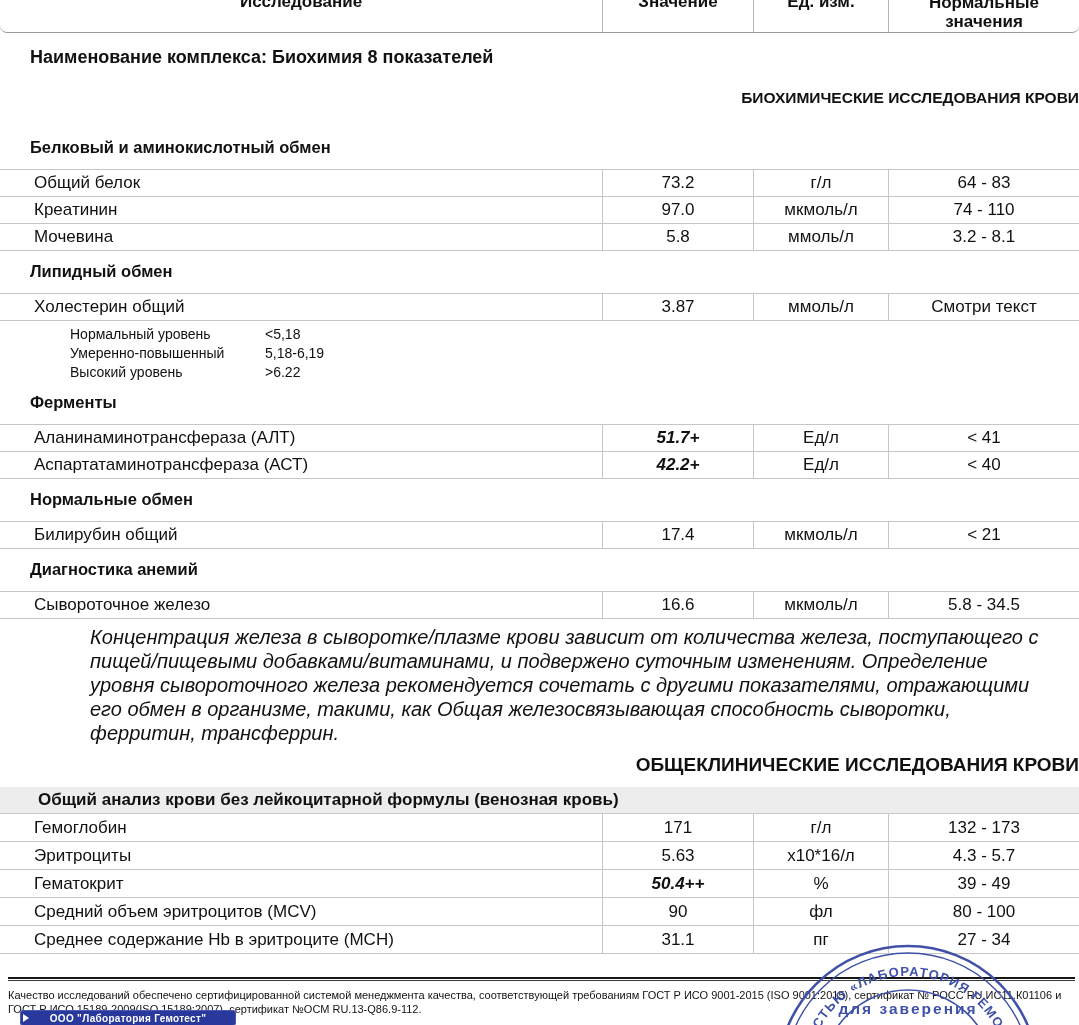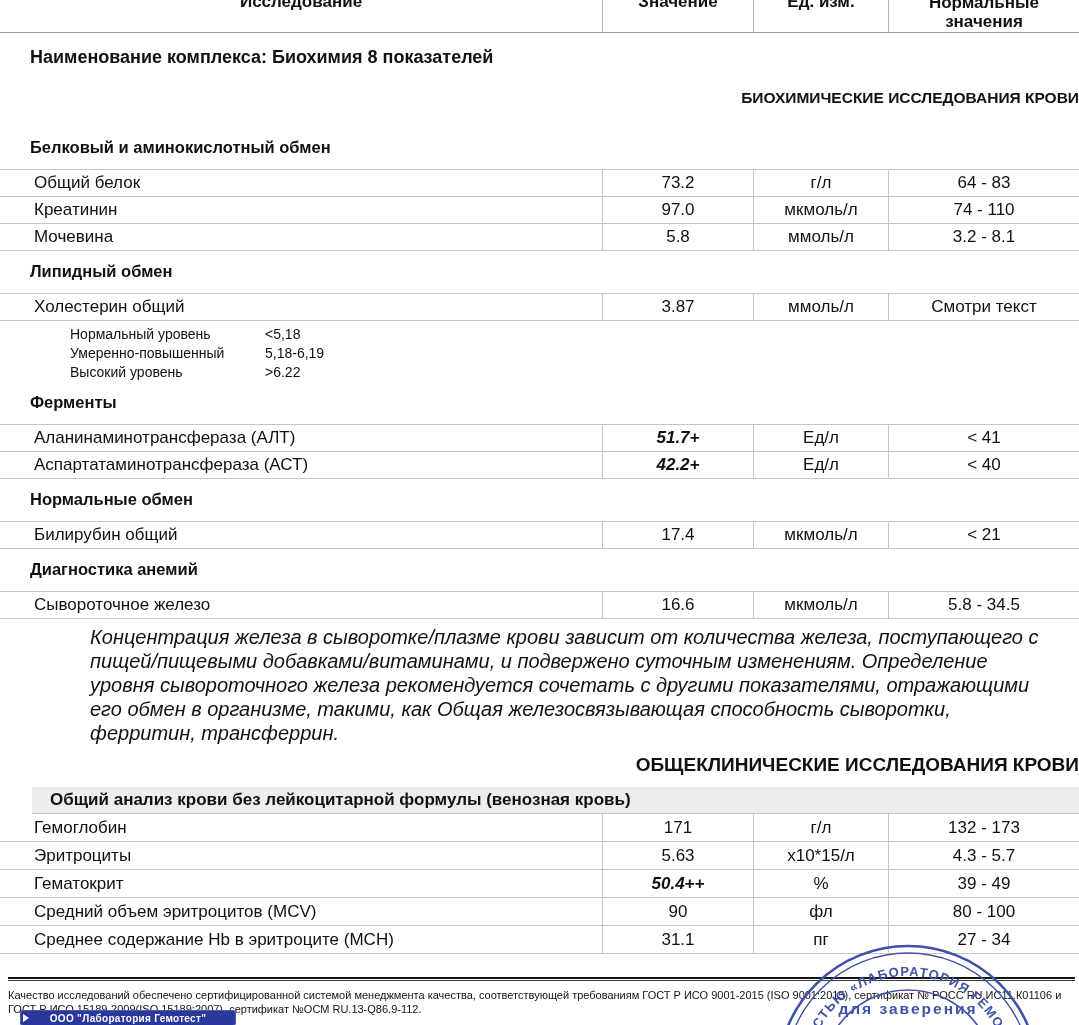--- a/index.html
+++ b/index.html
@@ -5,21 +5,21 @@
   * { margin:0; padding:0; box-sizing:border-box; }
   html,body { background:#fff; }
   #page {
     position:relative; width:1079px; height:1025px; overflow:hidden;
     background:#ffffff; color:#111;
     font-family:"Liberation Sans", sans-serif; font-size:17px;
   }
   
   .thead {
     display:grid; grid-template-columns:602px 151px 135px 1fr;
-    height:33px; border-bottom:1px solid #9a9a9a; overflow:hidden;
+    height:33px; border-bottom:1px solid #9a9a9a; overflow:hidden;border-radius:7px;
   }
   .thead .hc { text-align:center; font-weight:bold; line-height:19px; overflow:hidden; }
   .thead .hc.b { border-left:1px solid #b5b5b5; }
   .thead .clip1 { margin-top:-8px; display:block; }
   .thead .clip2 { margin-top:-7px; display:block; }
   
   .complex-title { margin:14px 0 0 30px; font-size:18px; font-weight:bold; }
   .big-section   { margin-left:24px; font-weight:bold;text-align:right; }
   .big-section.s1 { margin-top:21px; font-size:15.5px; }
   .big-section.s2 { margin-top:9px;  font-size:19px; }
@@ -35,23 +35,22 @@
   .row .val, .row .unit, .row .ref { text-align:center; align-self:stretch; line-height:26px; border-left:1px solid #c6c6c6; }
   .abn { font-weight:bold; font-style:italic; }
   
   .chol-notes { margin:4px 0 0 70px; font-size:14px; line-height:19px; }
   .chol-notes .lbl { display:inline-block; width:195px; }
   .iron-note { margin:6px 8px 0 90px; max-width:965px; font-style:italic; font-size:20px; line-height:24px; }
   
   .cbc { margin-top:11px; }
   .cbc-head {
     background:#ededed; font-weight:bold; min-height:27px;
-    display:flex; align-items:center; padding-left:18px;
+    display:flex; align-items:center; padding-left:38px;
     border-bottom:1px solid #c6c6c6;
-    margin-left:32px;
   }
   .cbc .row { min-height:28px; }
   .cbc .row .val, .cbc .row .unit, .cbc .row .ref { line-height:27px; }
   
   .rule { margin:23px 0 0 8px; width:1067px; height:4px;
           border-top:2px solid #161616; border-bottom:1px solid #3a3a3a; }
   .cert { margin:8px 8px 0 8px; font-size:11px; line-height:13.5px; color:#131313; max-width:1062px; }
   .logo-bar {
     position:absolute; left:20px; top:1010px; width:216px; height:16px;
     background:#28389b; border-radius:4px; display:flex; align-items:center; justify-content:center;
@@ -166,21 +165,21 @@
     <div class="cbc-head">Общий анализ крови без лейкоцитарной формулы (венозная кровь)</div>
     <div class="row">
       <div class="name">Гемоглобин</div>
       <div class="val">171</div>
       <div class="unit">г/л</div>
       <div class="ref">132 - 173</div>
     </div>
     <div class="row">
       <div class="name">Эритроциты</div>
       <div class="val">5.63</div>
-      <div class="unit">x10*15/л</div>
+      <div class="unit">x10*16/л</div>
       <div class="ref">4.3 - 5.7</div>
     </div>
     <div class="row">
       <div class="name">Гематокрит</div>
       <div class="val abn">50.4++</div>
       <div class="unit">%</div>
       <div class="ref">39 - 49</div>
     </div>
     <div class="row">
       <div class="name">Средний объем эритроцитов (MCV)</div>

